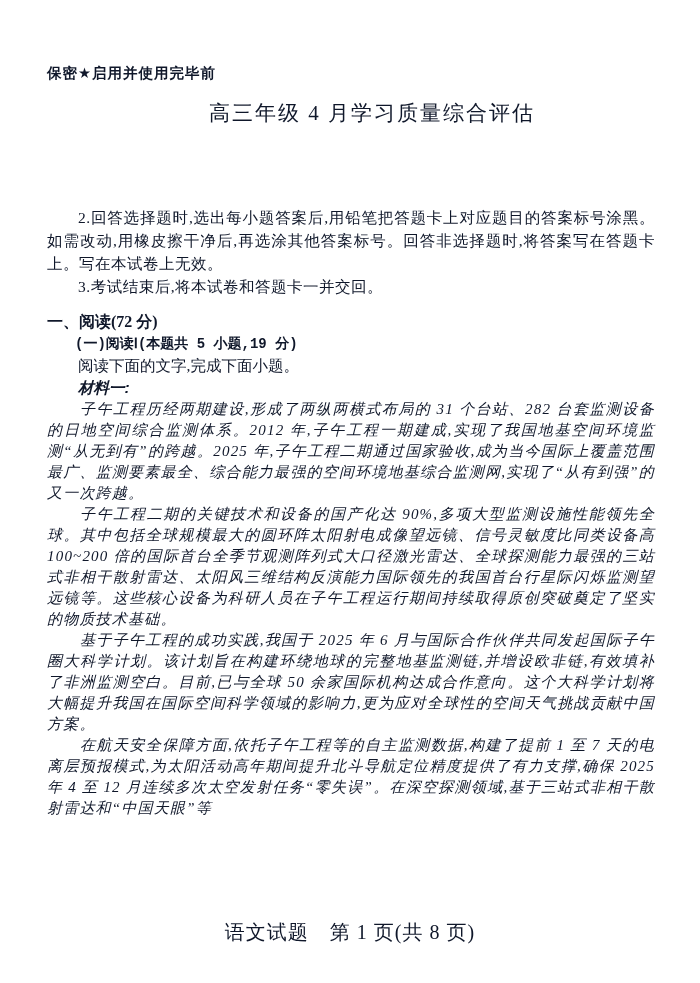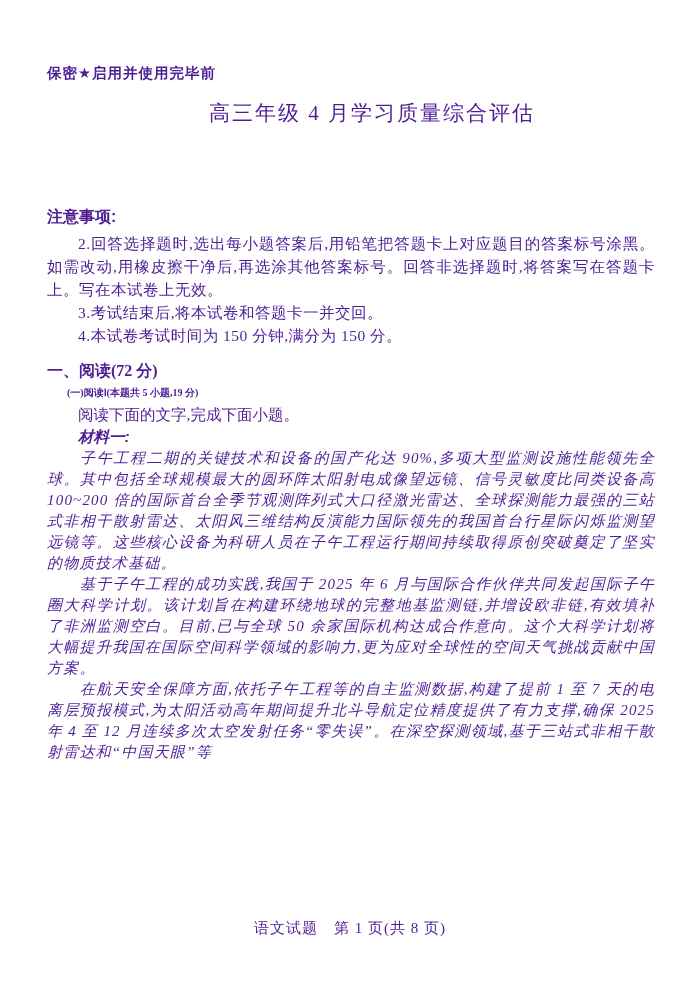--- a/index.html
+++ b/index.html
@@ -6,21 +6,21 @@
     margin: 0;
     padding: 0;
     background: #e8e8e8;
   }
   .page {
     position: relative;
     width: 700px;
     height: 983px;
     margin: 0 auto;
     background: #ffffff;
-    color: #4c1d95;
+    color: #0f172a;
     font-family: "Liberation Serif", "DejaVu Serif", serif;
     overflow: hidden;
   }
   .security {
     position: absolute;
     left: 47px;
     top: 64px;
     font-family: "Liberation Sans", "DejaVu Sans", sans-serif;
     font-weight: bold;
     font-size: 14.5px;
@@ -69,23 +69,23 @@
     letter-spacing: 0.5px;
   }
   .part-heading {
     font-family: Liberation Serif, serif;
     font-weight: bold;
     font-size: 16px;
     line-height: 22px;
     margin-top: 13px;
   }
   .sub-heading {
-    font-family: Liberation Serif, serif;
+    font-family: Liberation Mono, monospace;
     font-weight: bold;
-    font-size: 10px;
+    font-size: 14px;
     line-height: 22px;
     text-indent: 2em;
   }
   .instruction {
     font-size: 15.5px;
     line-height: 22px;
     text-indent: 2em;
   }
   .material-label {
     font-family: "Liberation Sans", "DejaVu Sans", sans-serif;
@@ -103,50 +103,49 @@
     letter-spacing: 1.2px;
     text-indent: 2.2em;
     text-align: justify;
   }
   .footer {
     position: absolute;
     top: 919px;
     left: 0;
     width: 100%;
     text-align: center;
-    font-size: 15px;
+    font-size: 20px;
     letter-spacing: 1px;
   }
 </style>
 </head>
 <body>
 
 <div class="page">
 
   <div class="security">保密★启用并使用完毕前</div>
 
   <div class="exam-title">高三年级 4 月学习质量综合评估</div>
 
 
   <div class="content">
 
-    <div class="notice-heading">注意事项:</div>
 
     <p class="notice-item">2.回答选择题时,选出每小题答案后,用铅笔把答题卡上对应题目的答案标号涂黑。如需改动,用橡皮擦干净后,再选涂其他答案标号。回答非选择题时,将答案写在答题卡上。写在本试卷上无效。</p>
     <p class="notice-item">3.考试结束后,将本试卷和答题卡一并交回。</p>
-    <p class="notice-item">4.本试卷考试时间为 150 分钟,满分为 150 分。</p>
 
     <div class="part-heading">一、阅读(72 分)</div>
 
     <div class="sub-heading">(一)阅读Ⅰ(本题共 5 小题,19 分)</div>
 
     <div class="instruction">阅读下面的文字,完成下面小题。</div>
 
     <div class="material-label">材料一:</div>
 
+    <p class="material-para">子午工程历经两期建设,形成了两纵两横式布局的 31 个台站、282 台套监测设备的日地空间综合监测体系。2012 年,子午工程一期建成,实现了我国地基空间环境监测“从无到有”的跨越。2025 年,子午工程二期通过国家验收,成为当今国际上覆盖范围最广、监测要素最全、综合能力最强的空间环境地基综合监测网,实现了“从有到强”的又一次跨越。</p>
     <p class="material-para">子午工程二期的关键技术和设备的国产化达 90%,多项大型监测设施性能领先全球。其中包括全球规模最大的圆环阵太阳射电成像望远镜、信号灵敏度比同类设备高 100~200 倍的国际首台全季节观测阵列式大口径激光雷达、全球探测能力最强的三站式非相干散射雷达、太阳风三维结构反演能力国际领先的我国首台行星际闪烁监测望远镜等。这些核心设备为科研人员在子午工程运行期间持续取得原创突破奠定了坚实的物质技术基础。</p>
     <p class="material-para">基于子午工程的成功实践,我国于 2025 年 6 月与国际合作伙伴共同发起国际子午圈大科学计划。该计划旨在构建环绕地球的完整地基监测链,并增设欧非链,有效填补了非洲监测空白。目前,已与全球 50 余家国际机构达成合作意向。这个大科学计划将大幅提升我国在国际空间科学领域的影响力,更为应对全球性的空间天气挑战贡献中国方案。</p>
     <p class="material-para">在航天安全保障方面,依托子午工程等的自主监测数据,构建了提前 1 至 7 天的电离层预报模式,为太阳活动高年期间提升北斗导航定位精度提供了有力支撑,确保 2025 年 4 至 12 月连续多次太空发射任务“零失误”。在深空探测领域,基于三站式非相干散射雷达和“中国天眼”等</p>
 
   </div>
 
   <div class="footer">语文试题　第 1 页(共 8 页)</div>
 
 </div>
 

